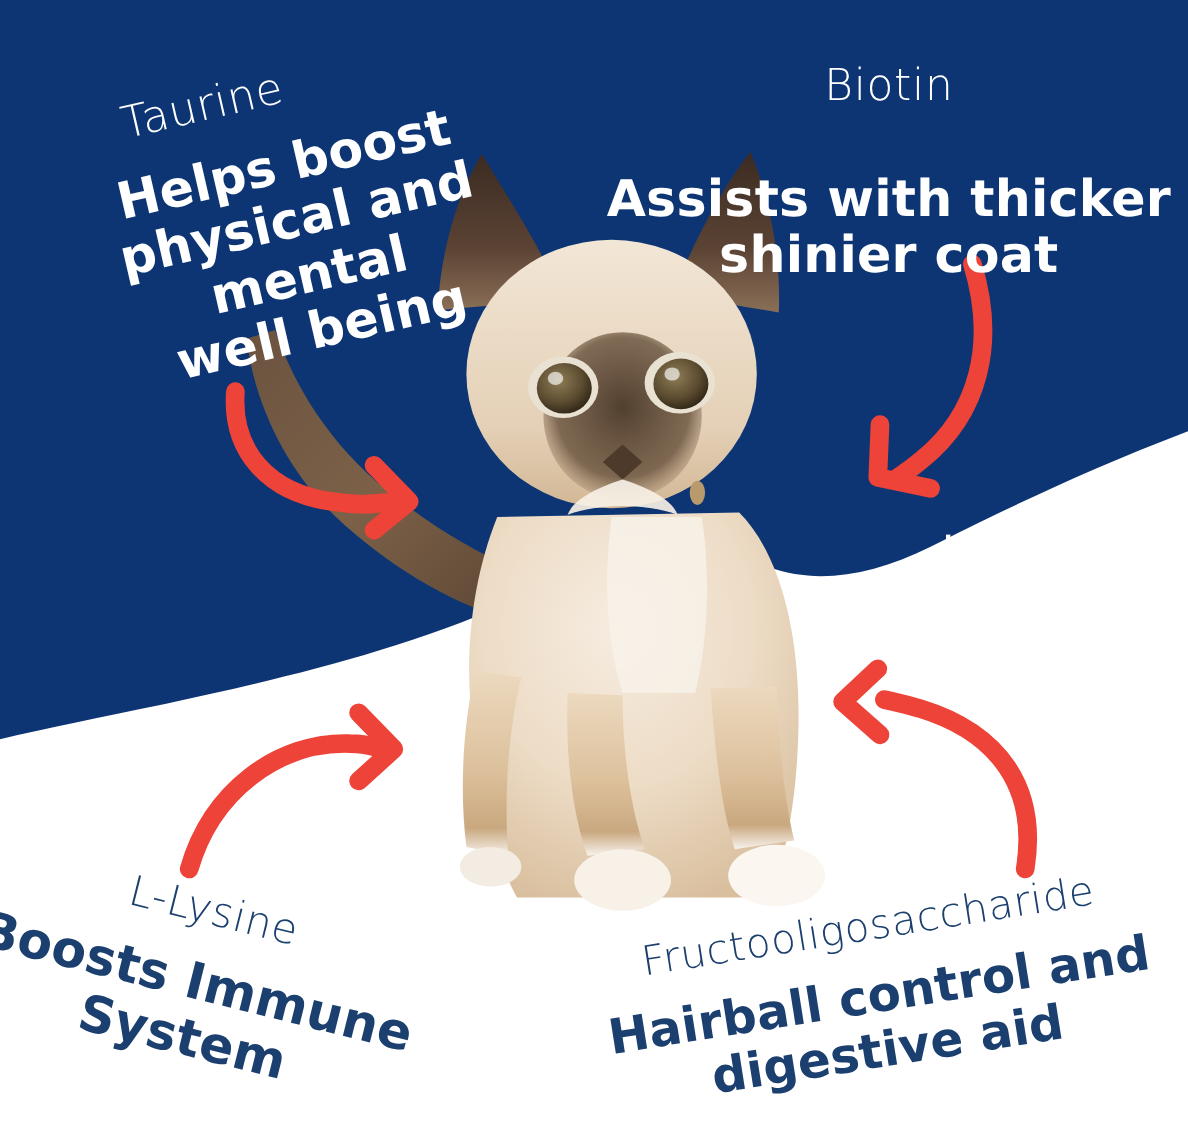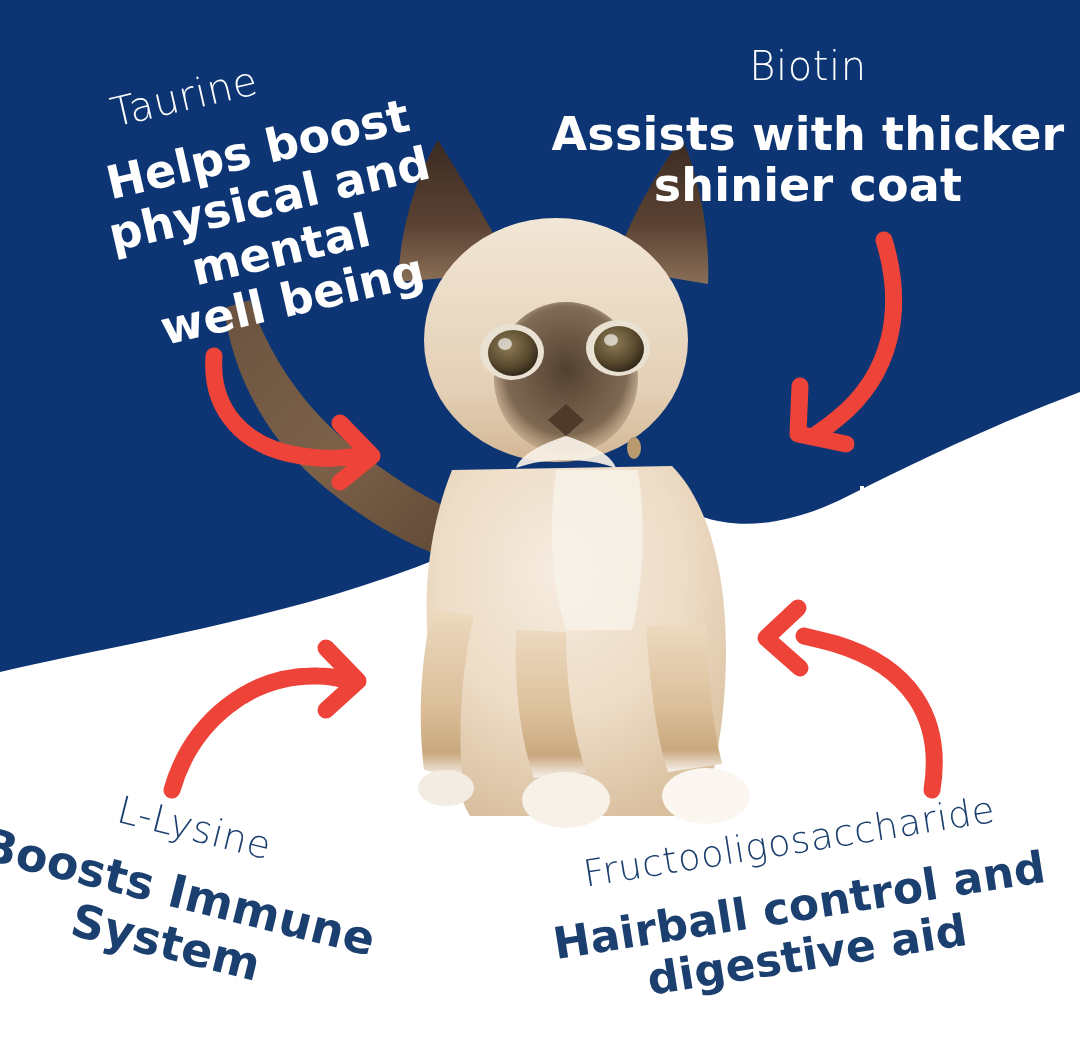--- a/index.html
+++ b/index.html
@@ -76,22 +76,22 @@
   #callout-taurine .benefit  { font-size: 46px; }
 
   
   #callout-biotin {
     left: 548px;
     top: 26px;
     width: 520px;
     color: #ffffff;
     text-align: center;
   }
-  #callout-biotin .nutrient { font-size: 40px; margin-bottom: 2px; }
-  #callout-biotin .benefit  { font-size: 46px; }
+  #callout-biotin .nutrient { font-size: 40px; margin-bottom: 2px; margin-top: 12px; }
+  #callout-biotin .benefit  { font-size: 46px; margin-top: 34px; }
 
   
   #callout-lysine {
     left: -6px;
     top: 790px;
     width: 420px;
     color: #1b3f6e;
     text-align: center;
     transform: rotate(14deg);
     transform-origin: 50% 0%;

